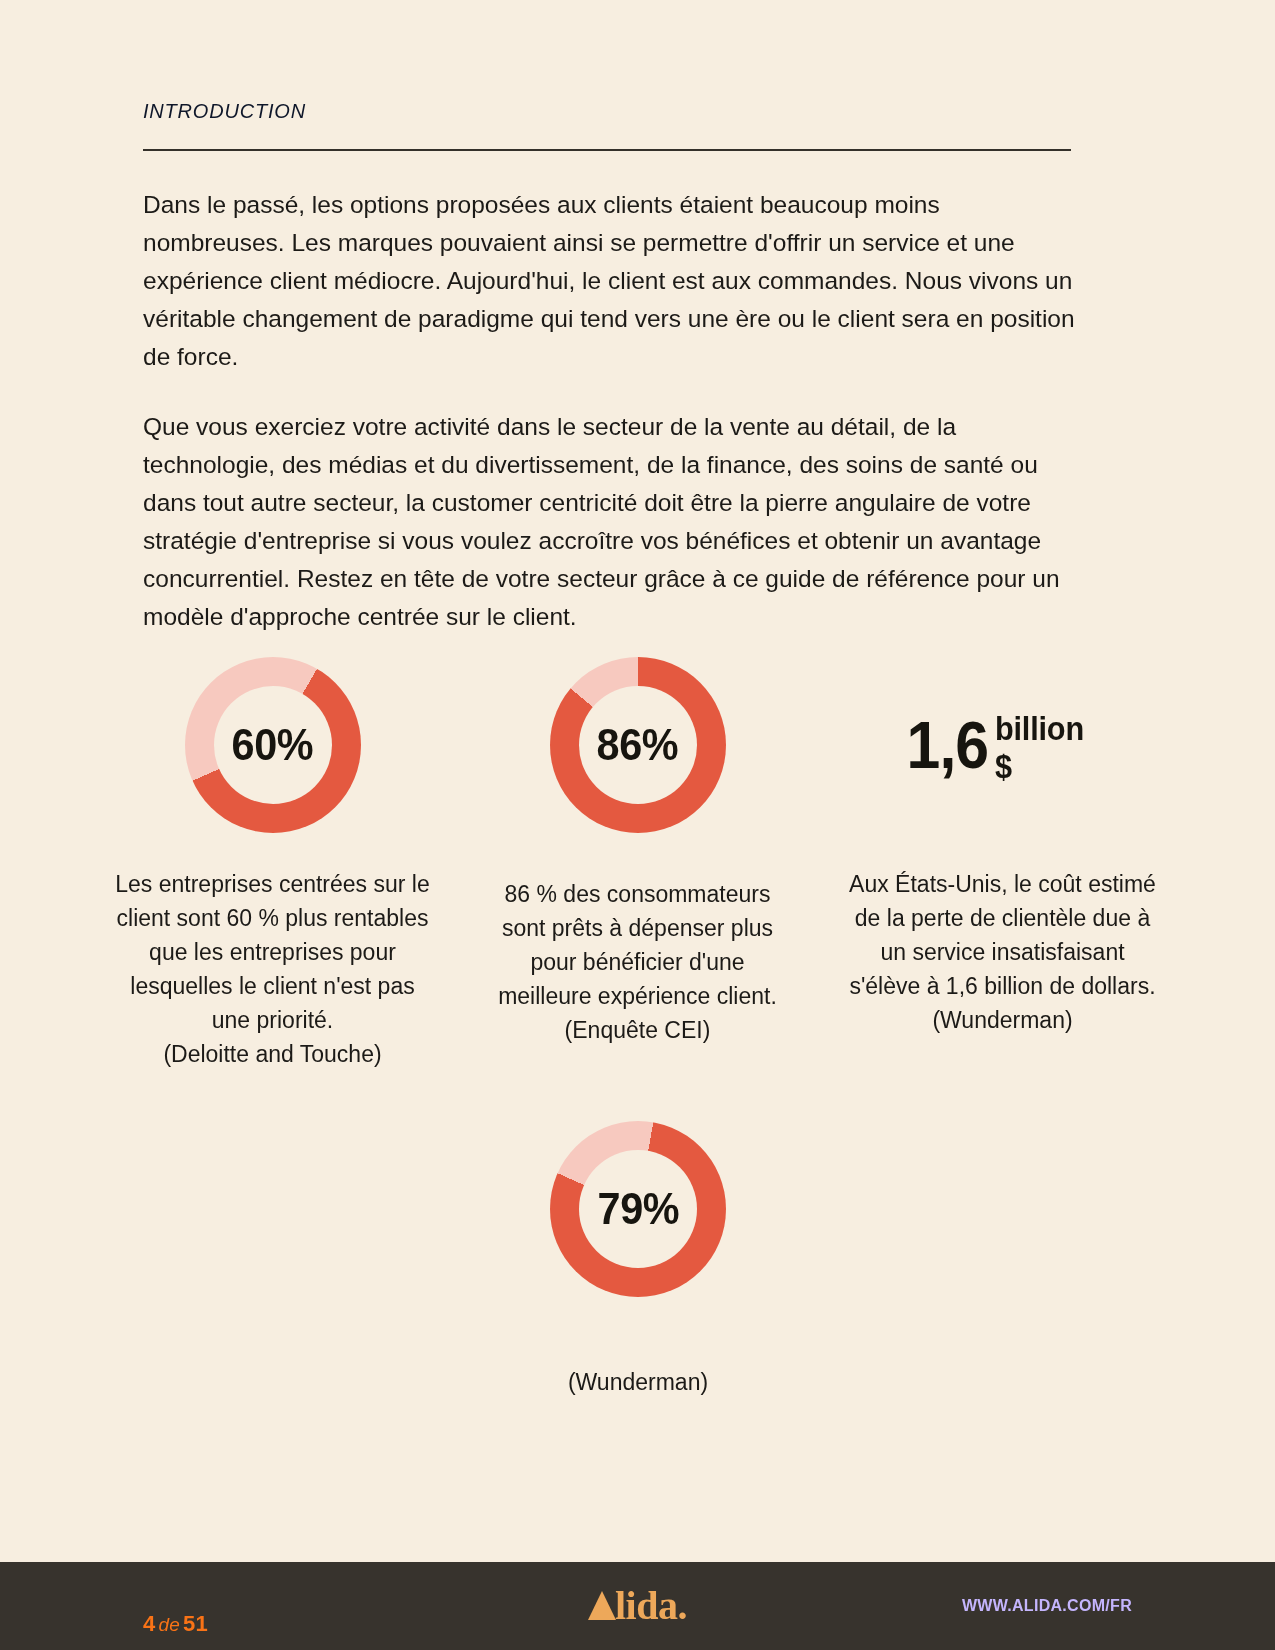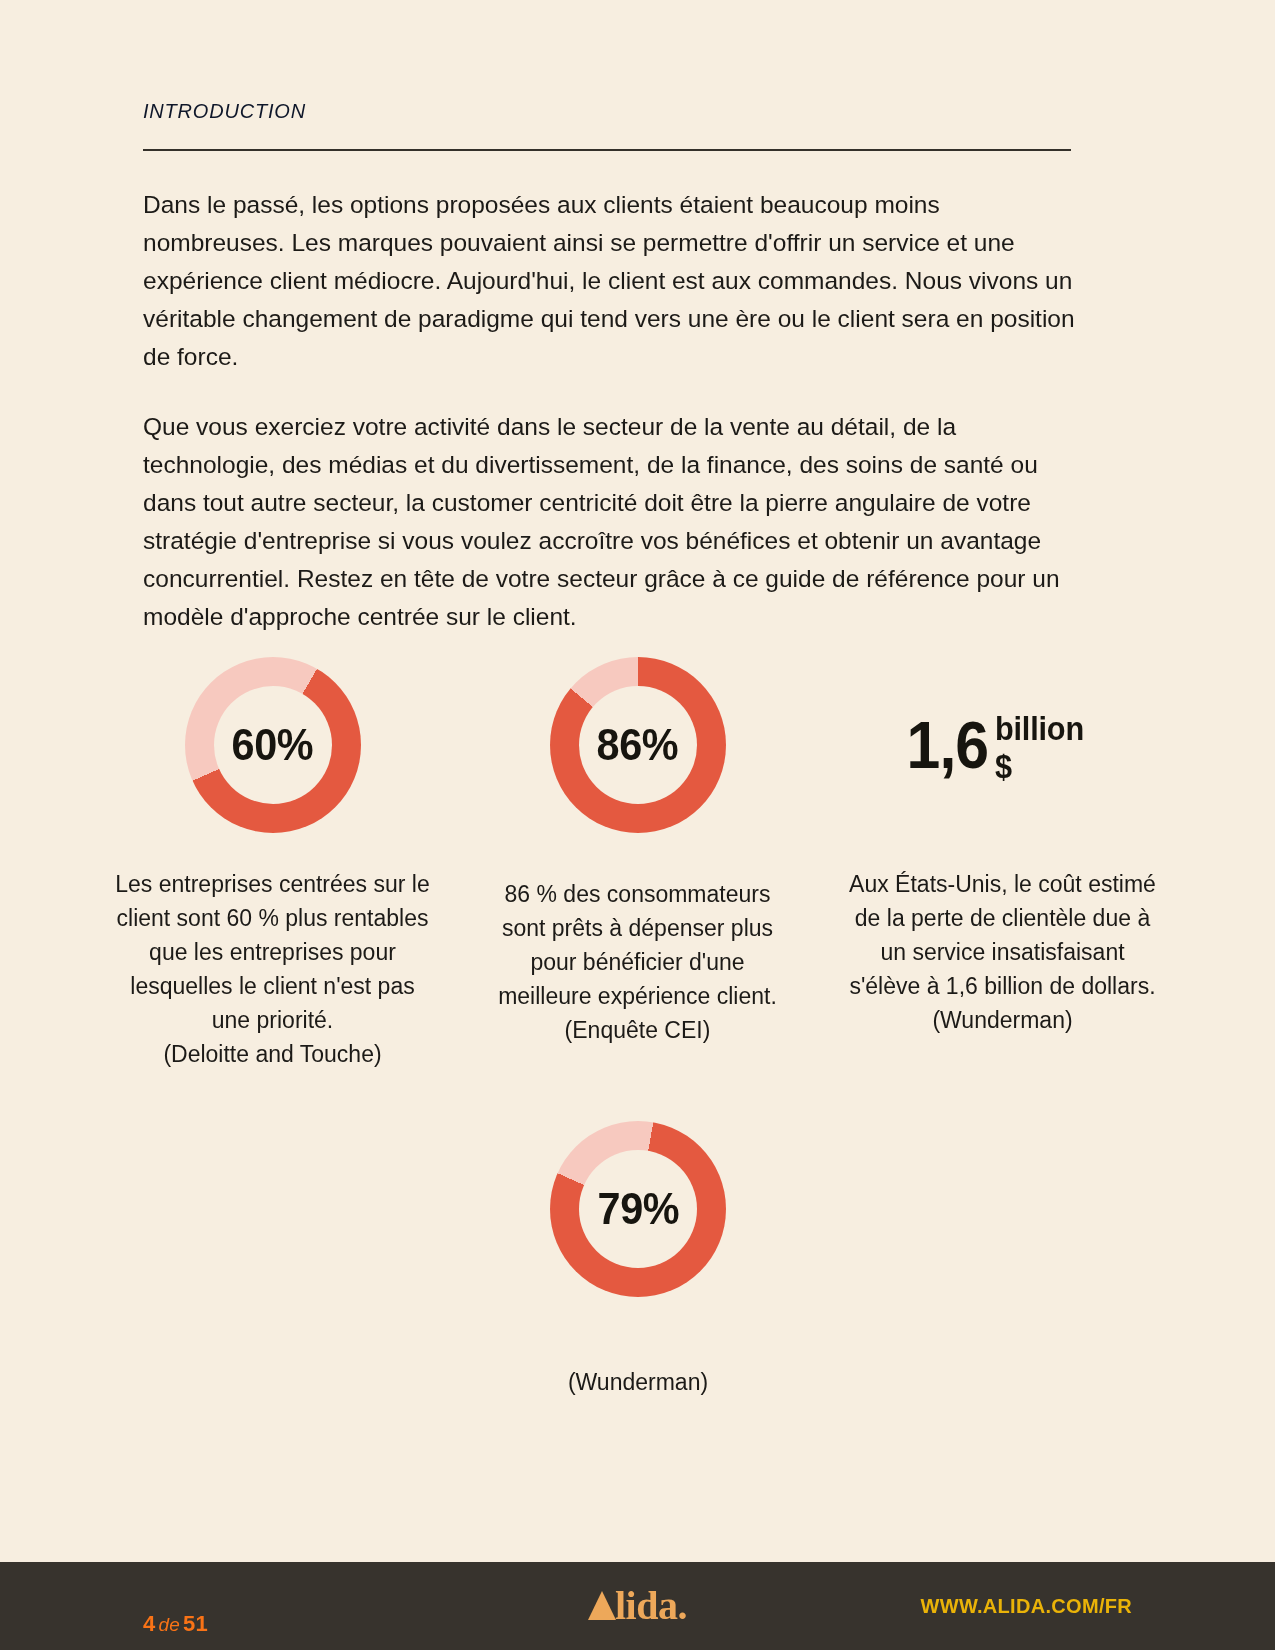--- a/index.html
+++ b/index.html
@@ -212,23 +212,23 @@
     border-left: 14px solid transparent;
     border-right: 14px solid transparent;
     border-bottom: 29px solid #EDA85A;
     position: relative;
     top: 1px;
     margin-right: -1px;
   }
   .footer-url {
     position: absolute;
     right: 143px;
-    font-size: 20px;
-    font-weight: 700;
-    color: #eab308;
+    font-size: 16px;
+    font-weight: 700;
+    color: #c4b5fd;
     letter-spacing: 0.3px;
   }
 </style>
 </head>
 <body>
 
 <div class="page">
 
   <div class="header">
     <div class="kicker">INTRODUCTION</div>

